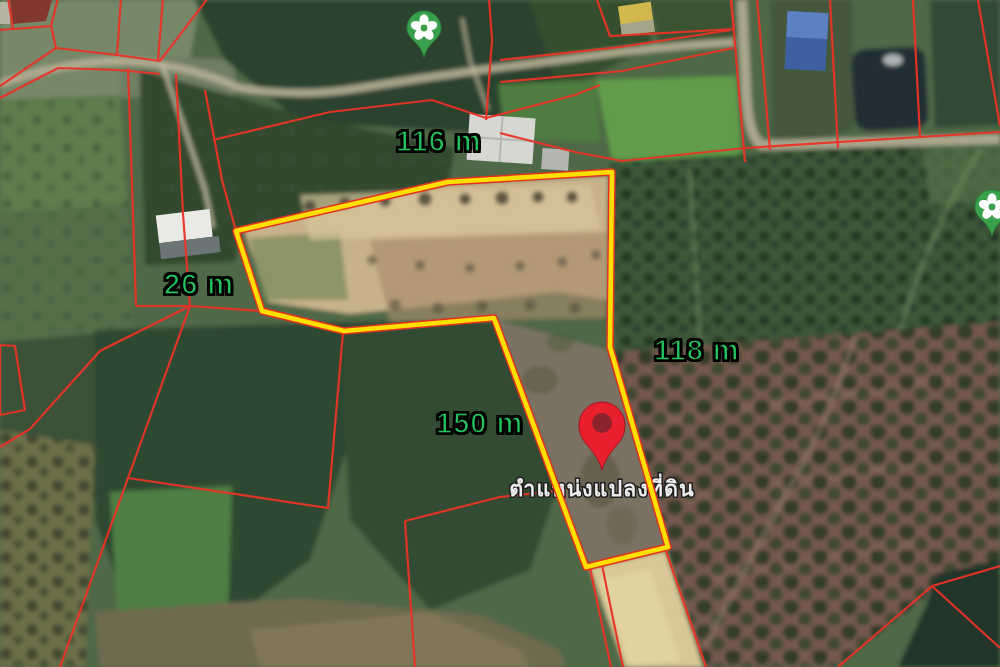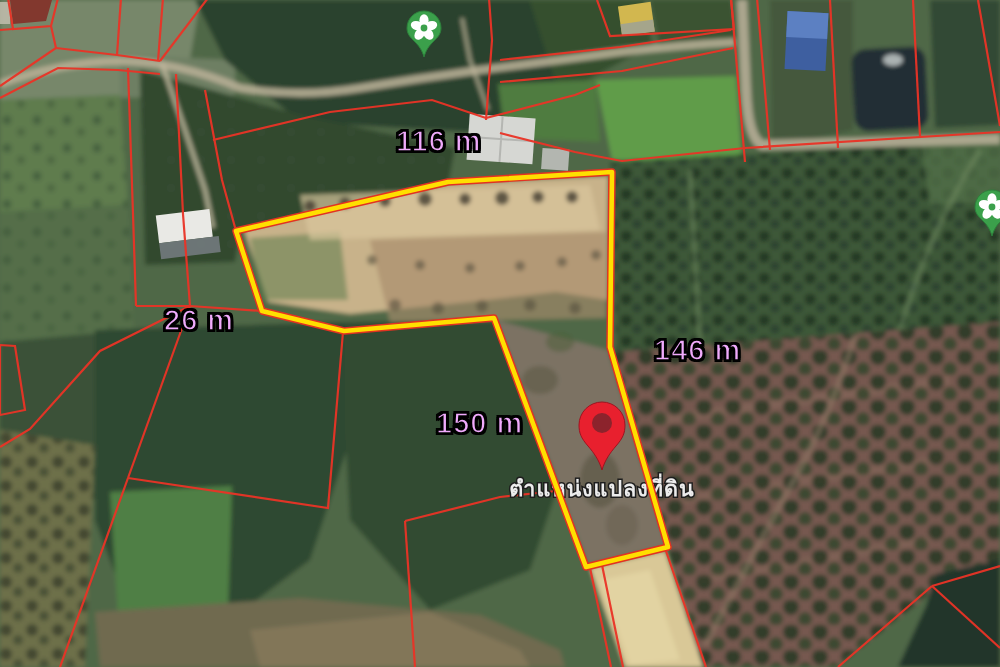--- a/index.html
+++ b/index.html
@@ -4,31 +4,31 @@
 <style>
   html,body{margin:0;padding:0;background:#222;}
   #stage{position:relative;width:1000px;height:667px;overflow:hidden;
          font-family:"Liberation Sans","DejaVu Sans",sans-serif;}
   #stage svg{position:absolute;left:0;top:0;display:block;}
   .dim-label{
     position:absolute;
     font-weight:bold;
     font-size:29px;
     line-height:1;
-    color:#f0abfc;
+    color:#22c55e;
     letter-spacing:1px;
     -webkit-text-stroke:1.6px #000;
     text-shadow:
       -2px -2px 0 #000, 2px -2px 0 #000, -2px 2px 0 #000, 2px 2px 0 #000,
       0 -2px 0 #000, 0 2px 0 #000, -2px 0 0 #000, 2px 0 0 #000;
     white-space:nowrap;
     user-select:none;
   }
   #lbl-116{left:396px;top:127px;}
-  #lbl-26 {left:164px;top:270px;margin-top:36px;}
+  #lbl-26 {left:164px;top:270px;}
   #lbl-150{left:404px;top:409px;margin-left:32px;}
   #lbl-118{left:654px;top:336px;}
 </style>
 </head>
 <body>
 
 <div id="stage">
 
 <svg width="1000" height="667" viewBox="0 0 1000 667">
   <defs>
@@ -243,15 +243,15 @@
       <ellipse cx="0" cy="-10.5" rx="4.6" ry="6.2" transform="rotate(216 0 -3)"></ellipse>
       <ellipse cx="0" cy="-10.5" rx="4.6" ry="6.2" transform="rotate(288 0 -3)"></ellipse>
     </g>
     <circle cx="0" cy="-3" r="3.4" fill="#3ba04b"></circle>
   </g>
 </svg>
 
 <div class="dim-label" id="lbl-116">116 m</div>
 <div class="dim-label" id="lbl-26">26 m</div>
 <div class="dim-label" id="lbl-150">150 m</div>
-<div class="dim-label" id="lbl-118">146 m</div>
+<div class="dim-label" id="lbl-118">118 m</div>
 
 </div>
 
 </body></html>

